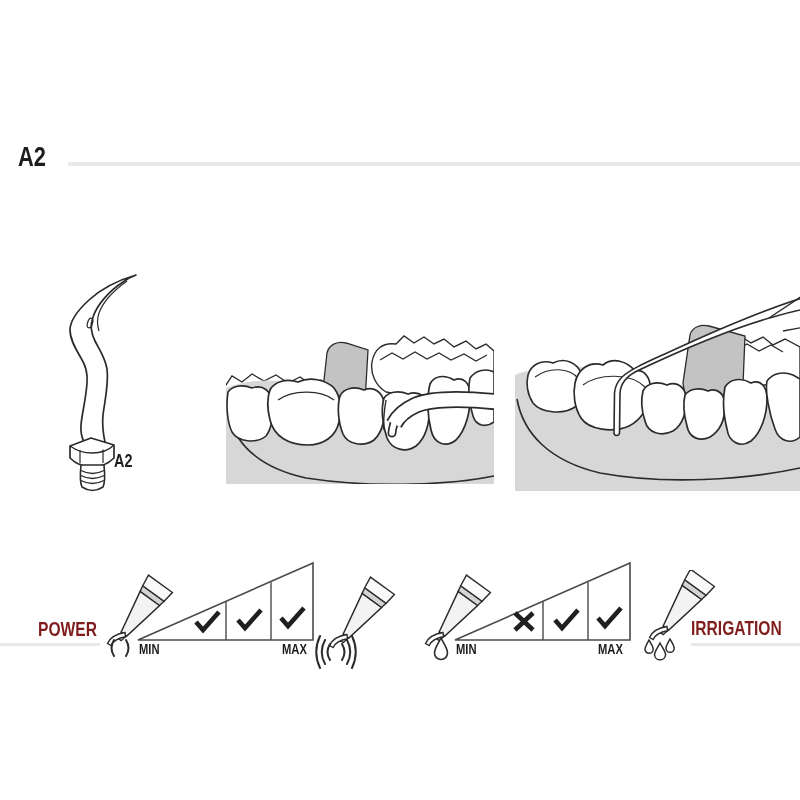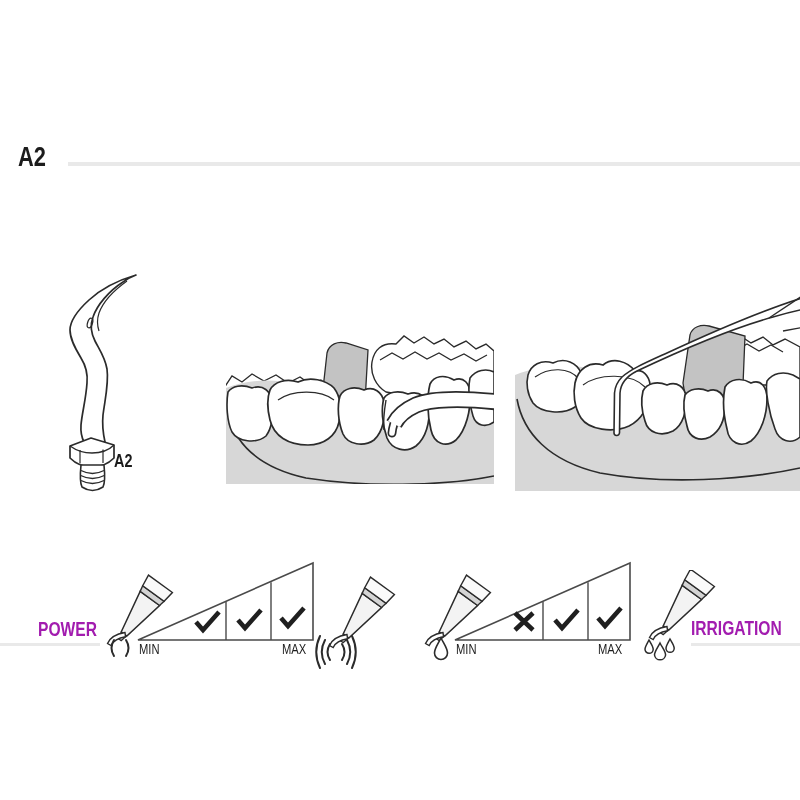--- a/index.html
+++ b/index.html
@@ -5,26 +5,26 @@
   html,body{margin:0;padding:0;background:#fff;}
   .page{position:relative;width:800px;height:800px;background:#ffffff;overflow:hidden;
         font-family:"Liberation Sans",sans-serif;}
   .abs{position:absolute;}
   .condensed{display:inline-block;transform:scaleX(0.78);transform-origin:0 50%;white-space:nowrap;}
   .condensed80{display:inline-block;transform:scaleX(0.80);transform-origin:0 50%;white-space:nowrap;}
   .title{left:18px;top:141px;font-size:28px;font-weight:bold;color:#1c1c1c;letter-spacing:0px;}
   .title-rule{left:68px;top:162px;width:732px;height:4px;background:#e9e9e9;}
   .description{left:18px;top:176px;width:752px;font-size:17px;line-height:21px;color:#3a3a3a;letter-spacing:0.1px;}
   .tip-label{left:114px;top:451px;font-size:18px;font-weight:bold;color:#1c1c1c;}
-  .section-label{font-size:20px;font-weight:bold;color:#a21caf;}
+  .section-label{font-size:20px;font-weight:bold;color:#7f1d1d;}
   .power-label{left:38px;top:618px;}
   .irrigation-label{left:691px;top:617px;}
   .power-rule{left:0px;top:643px;width:100px;height:3px;background:#e9e9e9;}
   .irrigation-rule{left:691px;top:643px;width:109px;height:3px;background:#e9e9e9;}
-  .minmax{font-size:14px;font-weight:normal;color:#1c1c1c;}
+  .minmax{font-size:14px;font-weight:bold;color:#1c1c1c;}
   svg{display:block;}
   .outline{stroke:#2b2b2b;fill:none;}
 </style>
 </head>
 <body>
 
 <div class="page">
 
   <svg width="0" height="0" style="position:absolute" aria-hidden="true">
     <defs>

